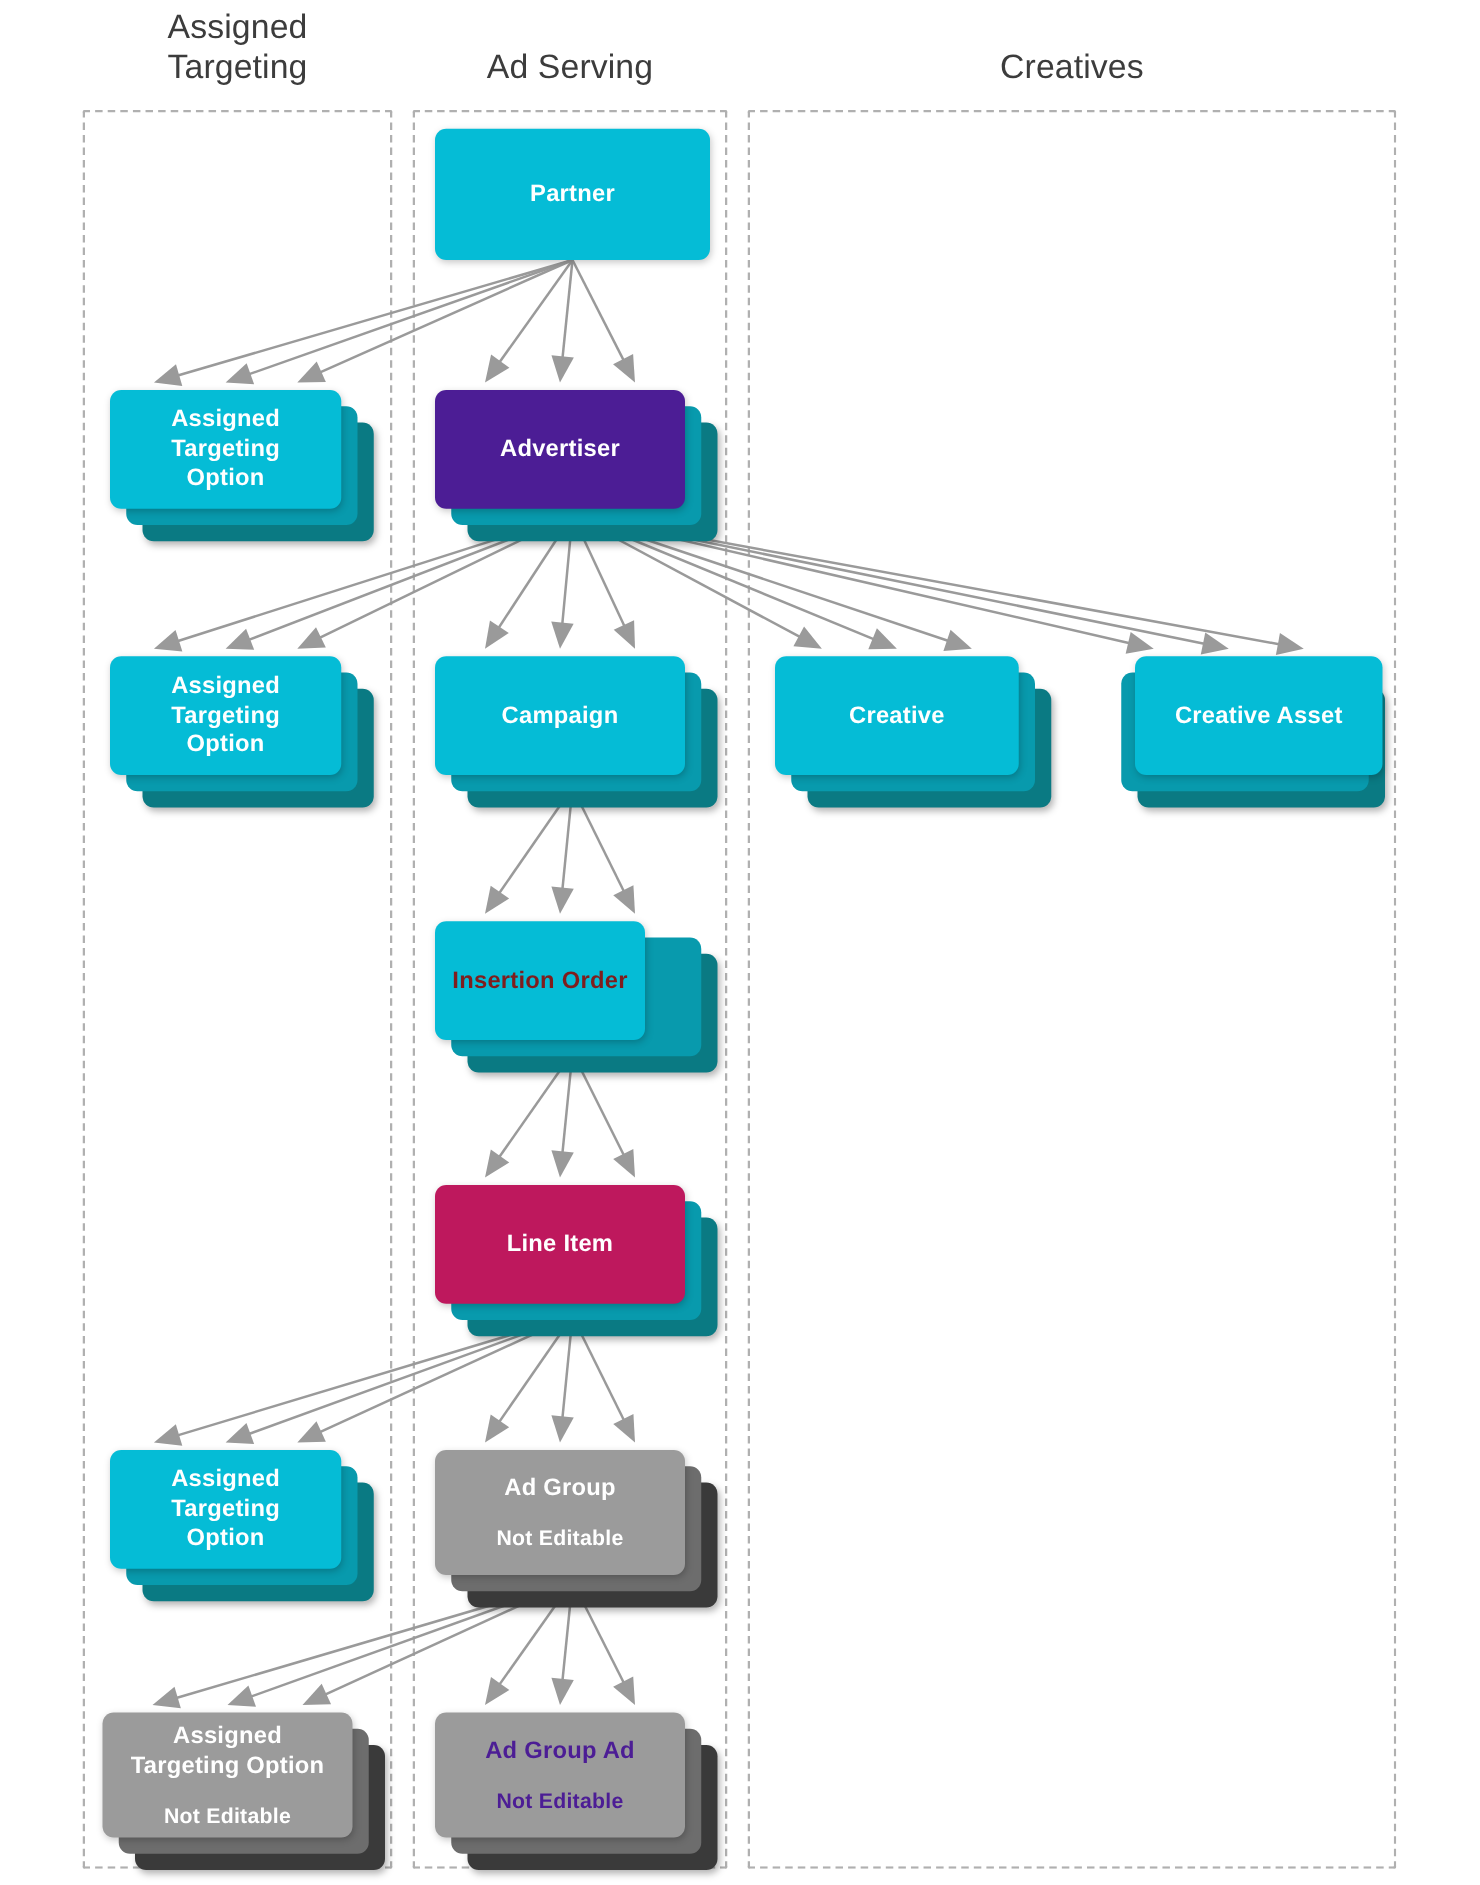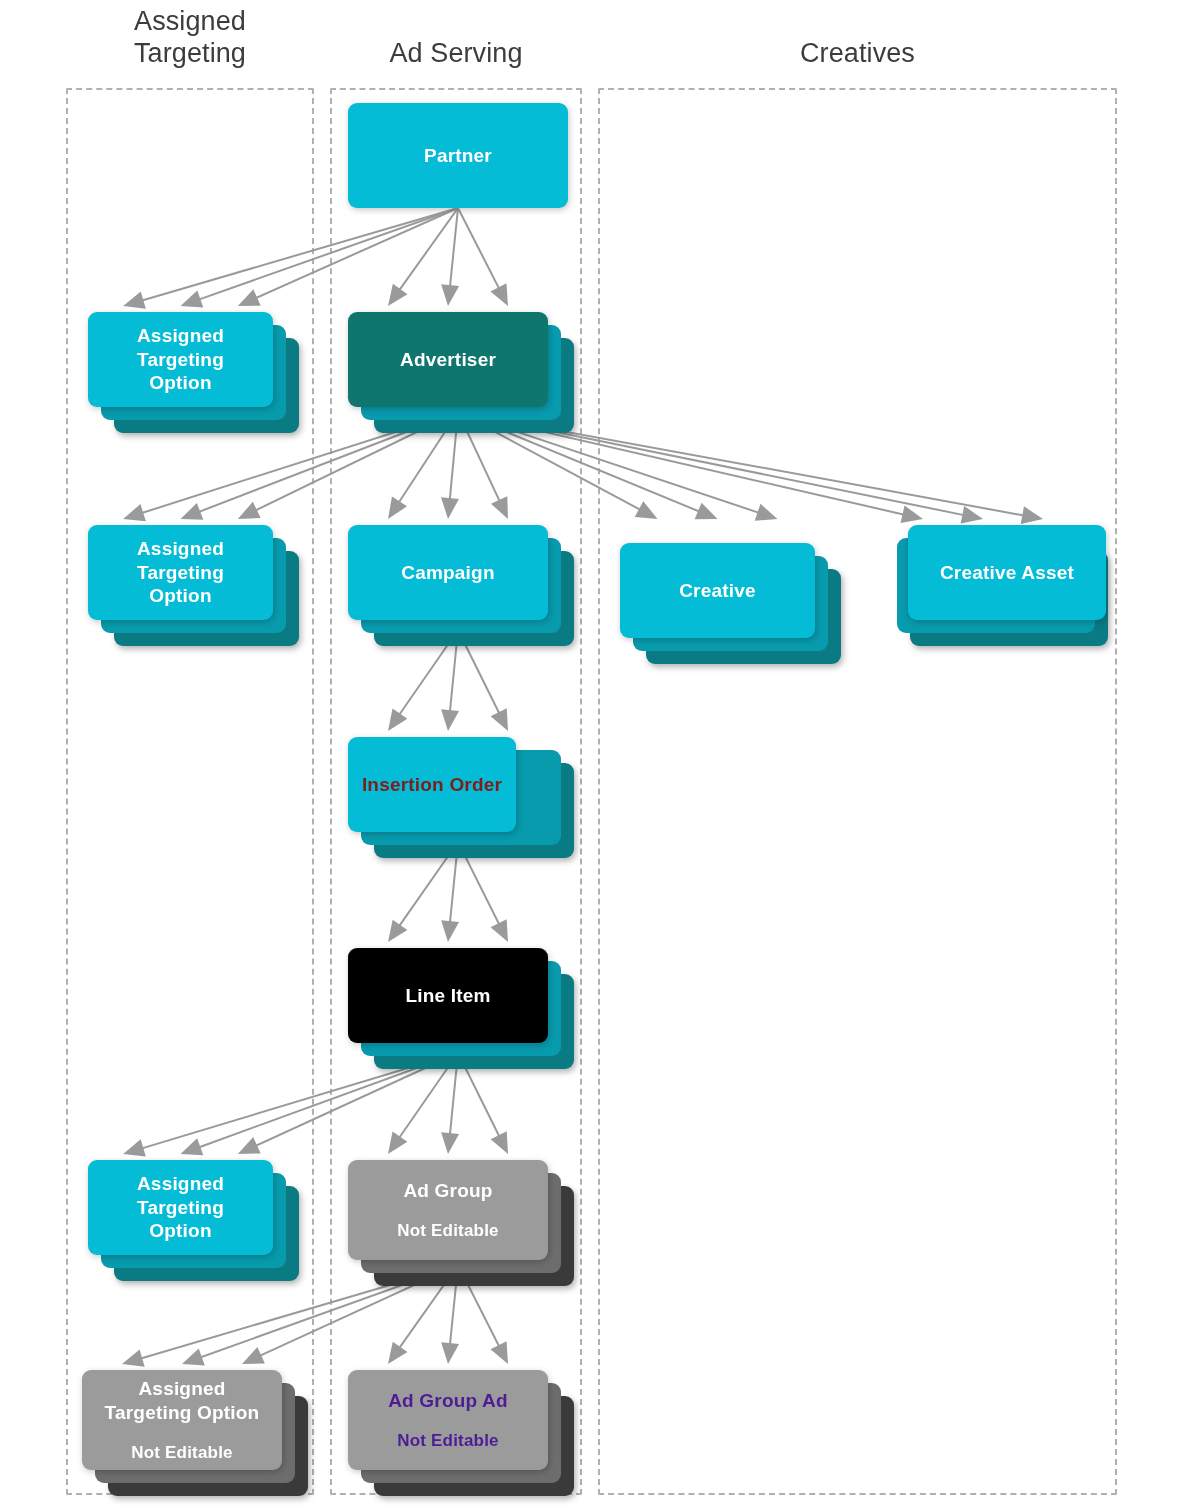--- a/index.html
+++ b/index.html
@@ -211,41 +211,41 @@
         <div class="layer l2" style="left: 13px; top: 13px; width: 185px; height: 95px; background: rgb(8, 154, 173);"></div>
         <div class="face" style="width: 185px; height: 95px; background: rgb(5, 188, 214); color: rgb(255, 255, 255);">
           <div class="title">Assigned
 Targeting
 Option</div>
         </div>
       </div>
       <div class="node" style="left: 348px; top: 312px; width: 226px; height: 121px;">
         <div class="layer l3" style="left: 26px; top: 26px; width: 200px; height: 95px; background: rgb(10, 122, 131);"></div>
         <div class="layer l2" style="left: 13px; top: 13px; width: 200px; height: 95px; background: rgb(8, 154, 173);"></div>
-        <div class="face" style="width: 200px; height: 95px; background: #0f766e; color: rgb(255, 255, 255);">
+        <div class="face" style="width: 200px; height: 95px; background: #4c1d95; color: rgb(255, 255, 255);">
           <div class="title">Advertiser</div>
         </div>
       </div>
       <div class="node" style="left: 88px; top: 525px; width: 211px; height: 121px;">
         <div class="layer l3" style="left: 26px; top: 26px; width: 185px; height: 95px; background: rgb(10, 122, 131);"></div>
         <div class="layer l2" style="left: 13px; top: 13px; width: 185px; height: 95px; background: rgb(8, 154, 173);"></div>
         <div class="face" style="width: 185px; height: 95px; background: rgb(5, 188, 214); color: rgb(255, 255, 255);">
           <div class="title">Assigned
 Targeting
 Option</div>
         </div>
       </div>
       <div class="node" style="left: 348px; top: 525px; width: 226px; height: 121px;">
         <div class="layer l3" style="left: 26px; top: 26px; width: 200px; height: 95px; background: rgb(10, 122, 131);"></div>
         <div class="layer l2" style="left: 13px; top: 13px; width: 200px; height: 95px; background: rgb(8, 154, 173);"></div>
         <div class="face" style="width: 200px; height: 95px; background: rgb(5, 188, 214); color: rgb(255, 255, 255);">
           <div class="title">Campaign</div>
         </div>
       </div>
-      <div class="node" style="left: 620px; top: 543px; width: 221px; height: 121px;">
+      <div class="node" style="left: 620px; top: 525px; width: 221px; height: 121px;">
         <div class="layer l3" style="left: 26px; top: 26px; width: 195px; height: 95px; background: rgb(10, 122, 131);"></div>
         <div class="layer l2" style="left: 13px; top: 13px; width: 195px; height: 95px; background: rgb(8, 154, 173);"></div>
         <div class="face" style="width: 195px; height: 95px; background: rgb(5, 188, 214); color: rgb(255, 255, 255);">
           <div class="title">Creative</div>
         </div>
       </div>
       <div class="node" style="left: 884px; top: 525px; width: 224px; height: 121px;">
         <div class="layer l3" style="left: 26px; top: 26px; width: 198px; height: 95px; background: rgb(10, 122, 131);"></div>
         <div class="layer l2" style="left: 13px; top: 13px; width: 198px; height: 95px; background: rgb(8, 154, 173);"></div>
         <div class="face" style="width: 198px; height: 95px; background: rgb(5, 188, 214); color: rgb(255, 255, 255); margin-left: 24px;">
@@ -255,21 +255,21 @@
       <div class="node" style="left: 348px; top: 737px; width: 226px; height: 121px;">
         <div class="layer l3" style="left: 26px; top: 26px; width: 200px; height: 95px; background: rgb(10, 122, 131);"></div>
         <div class="layer l2" style="left: 13px; top: 13px; width: 200px; height: 95px; background: rgb(8, 154, 173);"></div>
         <div class="face" style="width: 168px; height: 95px; background: rgb(5, 188, 214); color: #7f1d1d;">
           <div class="title">Insertion Order</div>
         </div>
       </div>
       <div class="node" style="left: 348px; top: 948px; width: 226px; height: 121px;">
         <div class="layer l3" style="left: 26px; top: 26px; width: 200px; height: 95px; background: rgb(10, 122, 131);"></div>
         <div class="layer l2" style="left: 13px; top: 13px; width: 200px; height: 95px; background: rgb(8, 154, 173);"></div>
-        <div class="face" style="width: 200px; height: 95px; background: #000000; color: rgb(255, 255, 255);">
+        <div class="face" style="width: 200px; height: 95px; background: #be185d; color: rgb(255, 255, 255);">
           <div class="title">Line Item</div>
         </div>
       </div>
       <div class="node" style="left: 88px; top: 1160px; width: 211px; height: 121px;">
         <div class="layer l3" style="left: 26px; top: 26px; width: 185px; height: 95px; background: rgb(10, 122, 131);"></div>
         <div class="layer l2" style="left: 13px; top: 13px; width: 185px; height: 95px; background: rgb(8, 154, 173);"></div>
         <div class="face" style="width: 185px; height: 95px; background: rgb(5, 188, 214); color: rgb(255, 255, 255);">
           <div class="title">Assigned
 Targeting
 Option</div>

